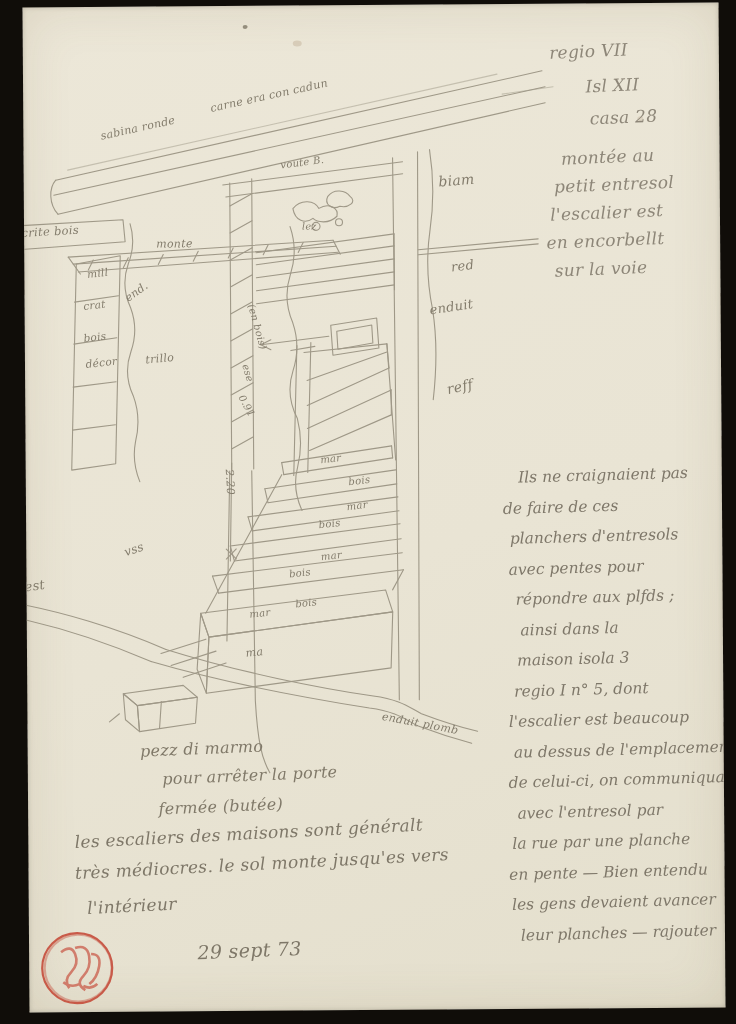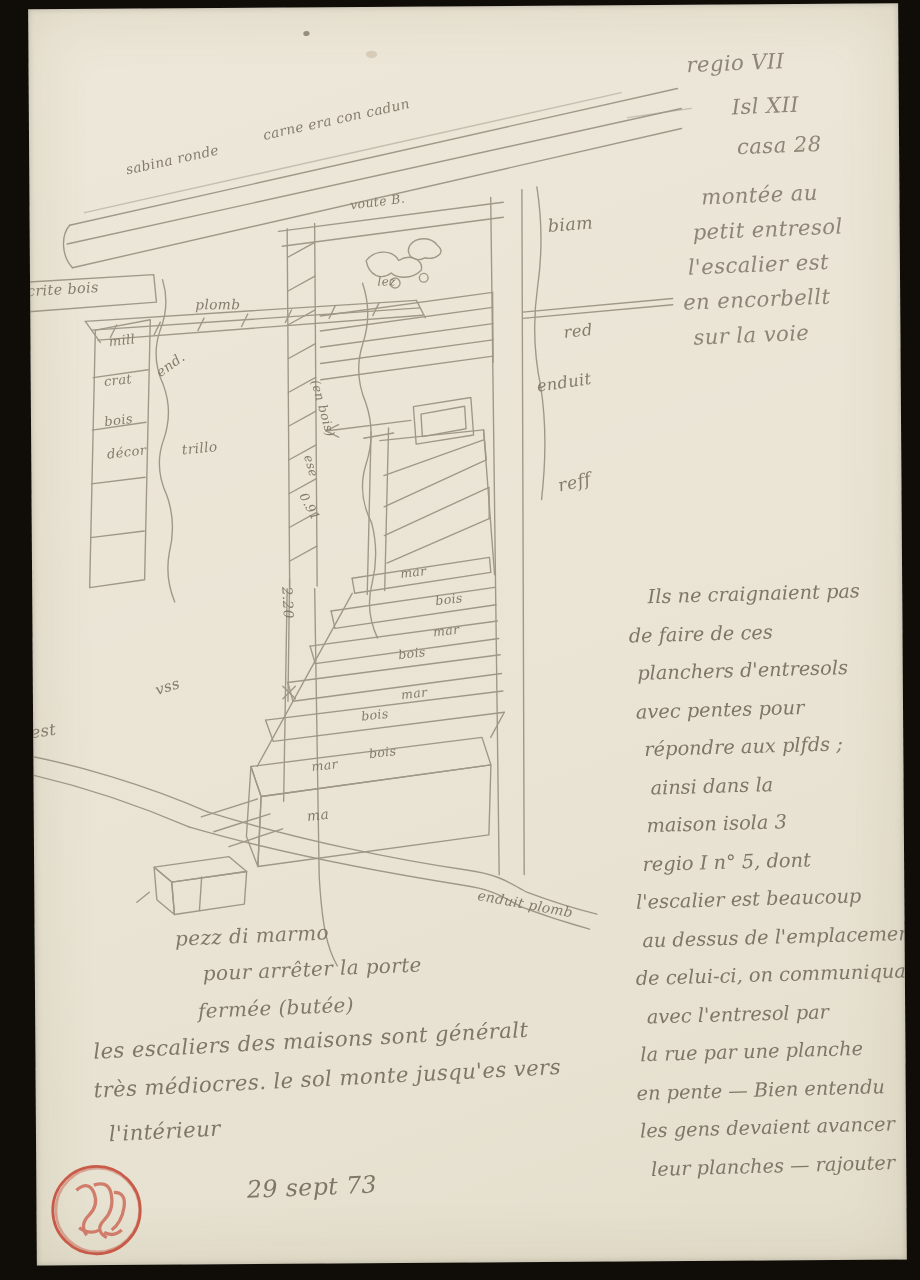--- a/index.html
+++ b/index.html
@@ -233,21 +233,21 @@
       <span class="lbl" id="bl-right">carne era con cadun</span>
 
       <span class="lbl" id="vault">voute B.</span>
       <span class="lbl" id="stones">lez</span>
 
       <span class="lbl" id="lintel">écrite bois</span>
       <span class="lbl" id="pr0">mill</span>
       <span class="lbl" id="pr1">crat</span>
       <span class="lbl" id="pr2">bois</span>
       <span class="lbl" id="pr3">décor</span>
-      <span class="lbl" id="pl0">plomb</span>
+      <span class="lbl" id="pl0">monte</span>
       <span class="lbl" id="pl1">end.</span>
       <span class="lbl" id="pl2">trillo</span>
       <span class="lbl" id="fl0">vss</span>
       <span class="lbl" id="fl1">fest</span>
 
       <span class="lbl" id="jm0">(en bois)</span>
       <span class="lbl" id="jm1">ese</span>
       <span class="lbl" id="jm2">0.91</span>
       <span class="lbl" id="jm3">2.20</span>
 

